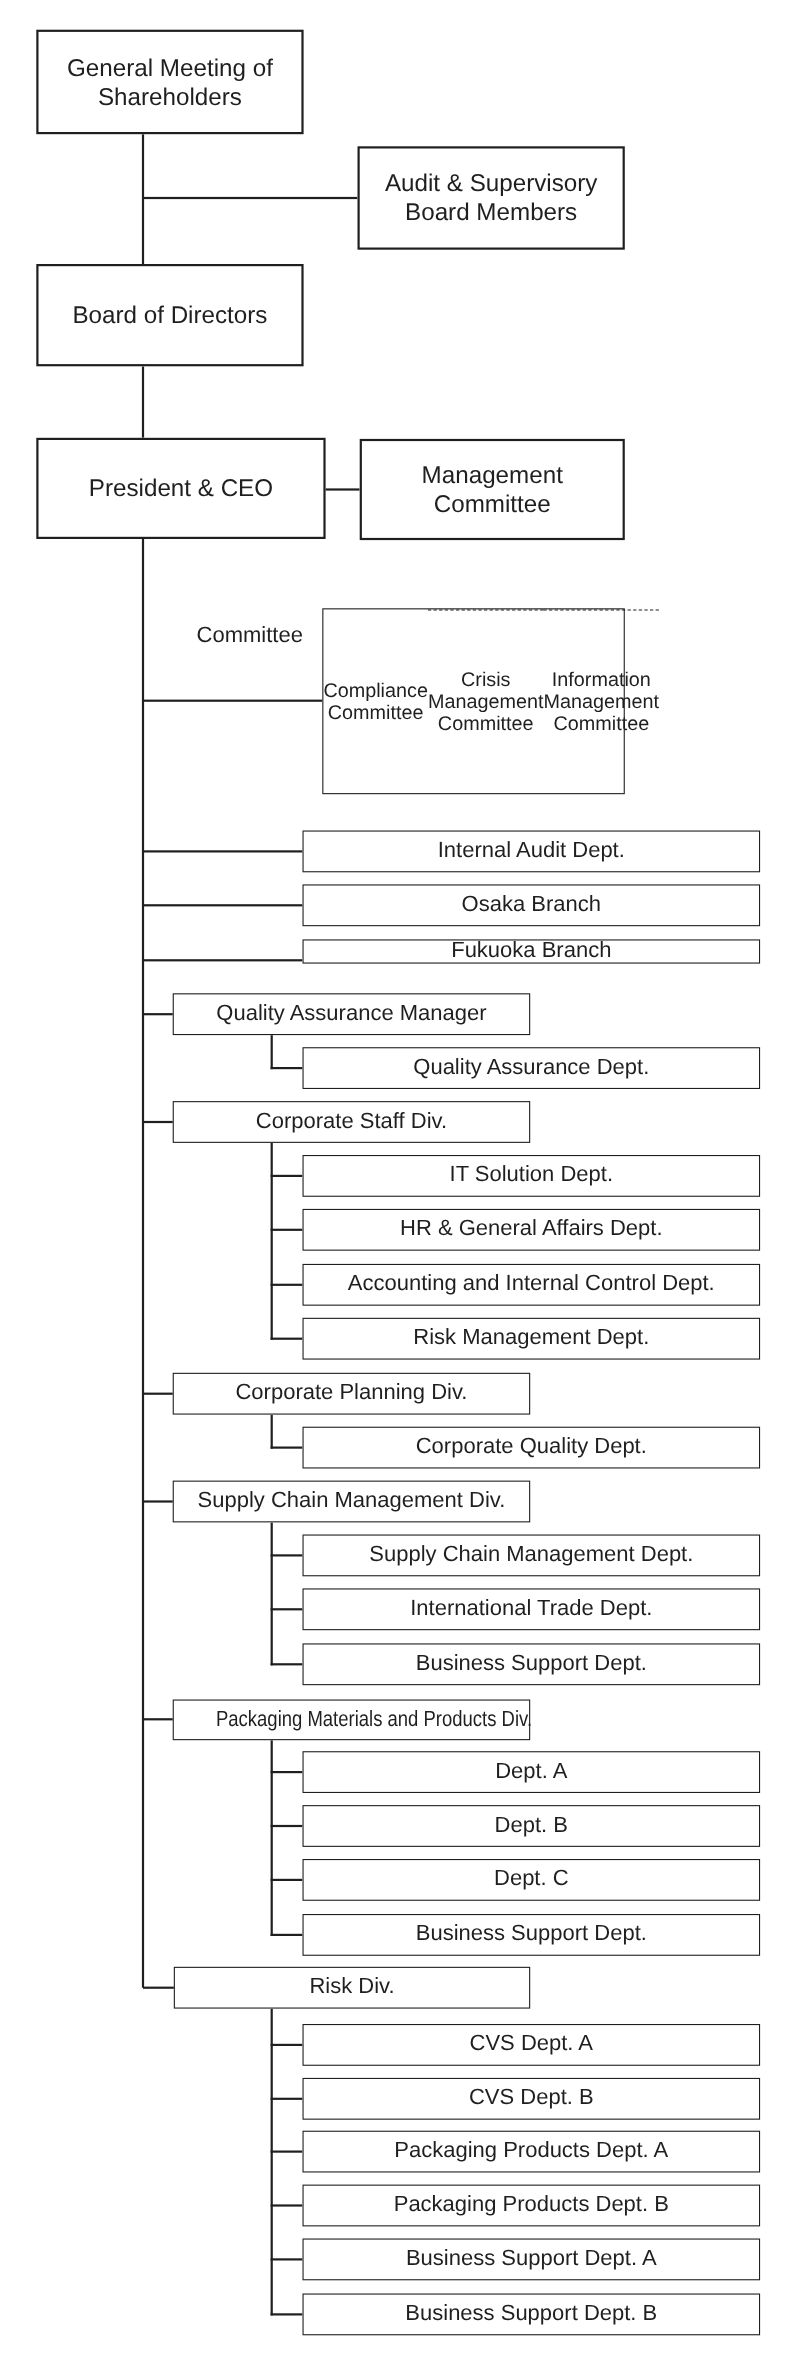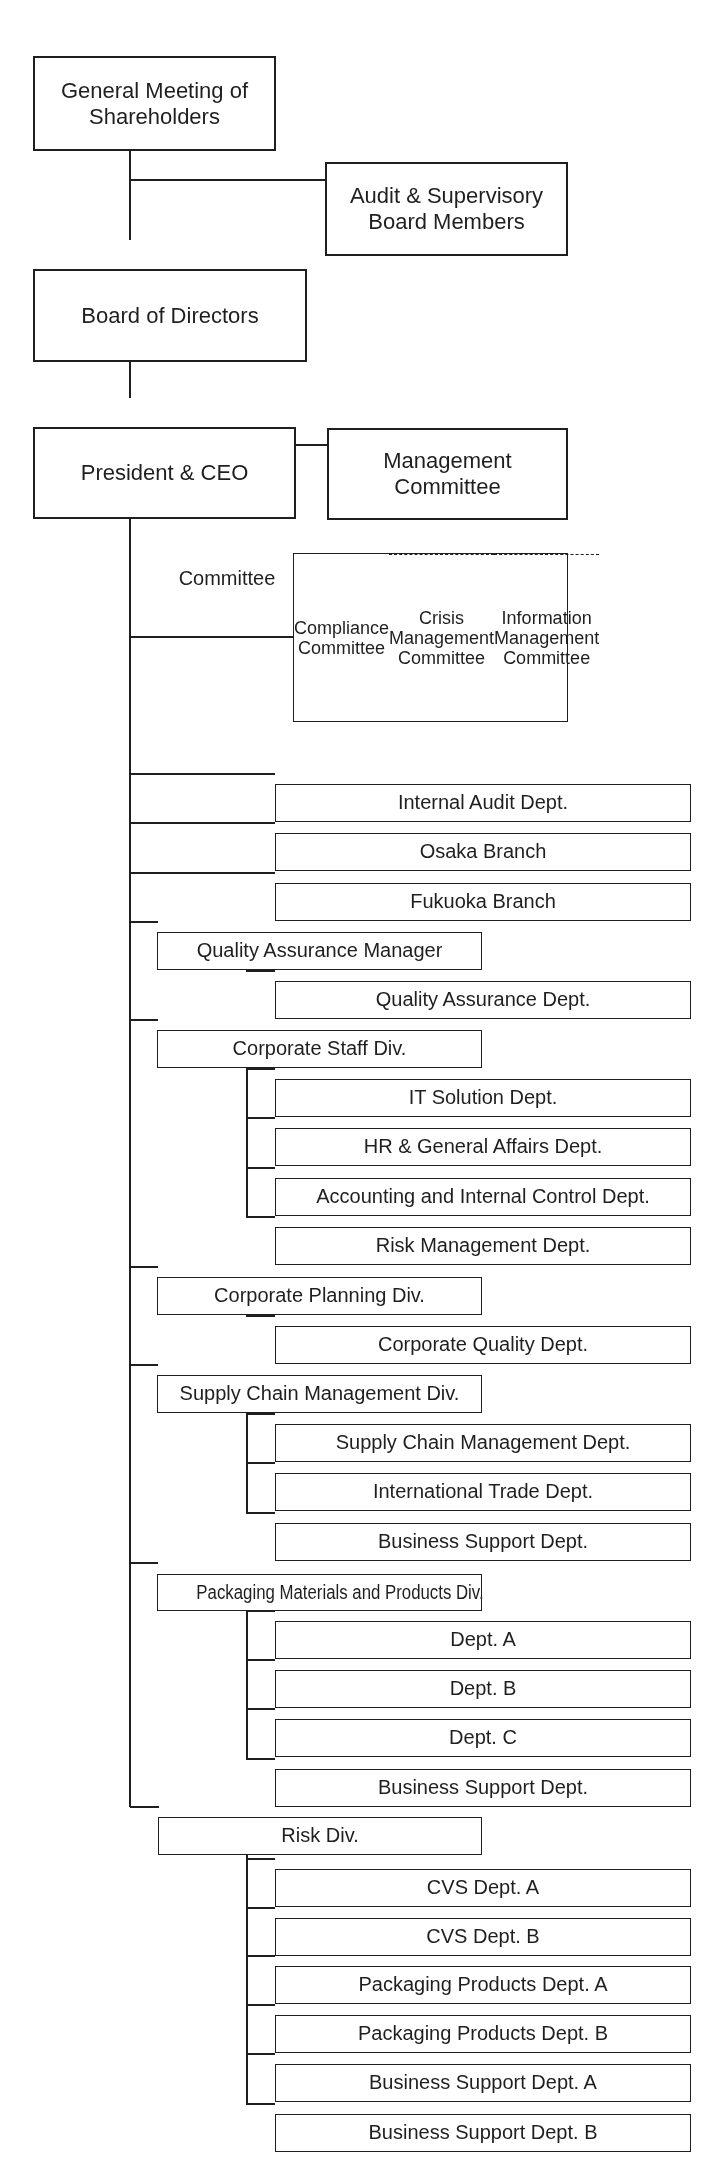--- a/index.html
+++ b/index.html
@@ -7,21 +7,21 @@
   .stage {
     position:relative; width:726px; height:2158px;
     background:var(--bg); overflow:hidden;
     font-family:"Liberation Sans","DejaVu Sans",sans-serif;
     color:var(--text);
   }
   .box {
     position:absolute; box-sizing:border-box;
     border:2px solid var(--line); background:var(--bg);
     display:flex; align-items:center; justify-content:center;
-    text-align:center; line-height:1.18;margin-top:29px;
+    text-align:center; line-height:1.18;
   }
   .box.lg  { font-size:22px; border-width:2px; padding:0 4px; }
   .box.sm  { font-size:20px; border-width:1.5px; }
   .box.div-box { font-size:20px; border-width:1.5px; }
   .nowrap-squeeze { white-space:nowrap; transform:scaleX(0.84); transform-origin:50% 50%; }
   .line-h { position:absolute; height:2px; background:var(--line); }
   .line-v { position:absolute; width:2px;  background:var(--line); }
   .float-label {
     position:absolute; font-size:20px; text-align:center; line-height:22px;
   }
@@ -82,21 +82,21 @@
   <div class="line-h" style="left:246px; top:1907px; width:29px;"></div>
   <div class="line-h" style="left:246px; top:1955px; width:29px;"></div>
   <div class="line-h" style="left:246px; top:2004px; width:29px;"></div>
   <div class="line-h" style="left:246px; top:2053px; width:29px;"></div>
   <div class="line-h" style="left:246px; top:2103px; width:29px;"></div>
 
   <div class="box lg" style="left:33px; top:27px; width:243px; height:95px;">General Meeting of Shareholders</div>
 
   <div class="box lg" style="left:325px; top:133px; width:243px; height:94px;">Audit &amp; Supervisory Board Members</div>
 
-  <div class="box lg" style="left:33px; top:240px; width:274px; height:93px;">Board of Directors</div>
+  <div class="box lg" style="left:33px; top:240px; width:243px; height:93px;">Board of Directors</div>
 
   <div class="box lg" style="left:33px; top:398px; width:263px; height:92px;">President &amp; CEO</div>
 
   <div class="box lg" style="left:327px; top:399px; width:241px; height:92px;">Management Committee</div>
 
   <div class="float-label" style="left:157px; top:567px; width:140px;">Committee</div>
 
   <div class="committee-box" style="left:293px; top:553px; width:275px; height:169px;">
     <div class="committee-cell" style="flex:54;">
       <span>Compliance Committee</span>
@@ -104,21 +104,21 @@
     <div class="committee-cell" style="flex:56;">
       <span>Crisis Management Committee</span>
     </div>
     <div class="committee-cell" style="flex:59;">
       <span>Information Management Committee</span>
     </div>
   </div>
 
   <div class="box sm" style="left:275px; top:755px; width:416px; height:38px;">Internal Audit Dept.</div>
   <div class="box sm" style="left:275px; top:804px; width:416px; height:38px;">Osaka Branch</div>
-  <div class="box sm" style="left:275px; top:854px; width:416px; height:38px;">Fukuoka Branch</div>
+  <div class="box sm" style="left:275px; top:854px; width:416px; height:22px;">Fukuoka Branch</div>
 
   <div class="box div-box" style="left:157px; top:903px; width:325px; height:38px;">Quality Assurance Manager</div>
   <div class="box sm" style="left:275px; top:952px; width:416px; height:38px;">Quality Assurance Dept.</div>
 
   <div class="box div-box" style="left:157px; top:1001px; width:325px; height:38px;">Corporate Staff Div.</div>
   <div class="box sm" style="left:275px; top:1050px; width:416px; height:38px;">IT Solution Dept.</div>
   <div class="box sm" style="left:275px; top:1099px; width:416px; height:38px;">HR &amp; General Affairs Dept.</div>
   <div class="box sm" style="left:275px; top:1149px; width:416px; height:38px;">Accounting and Internal Control Dept.</div>
   <div class="box sm" style="left:275px; top:1198px; width:416px; height:38px;">Risk Management Dept.</div>
 

